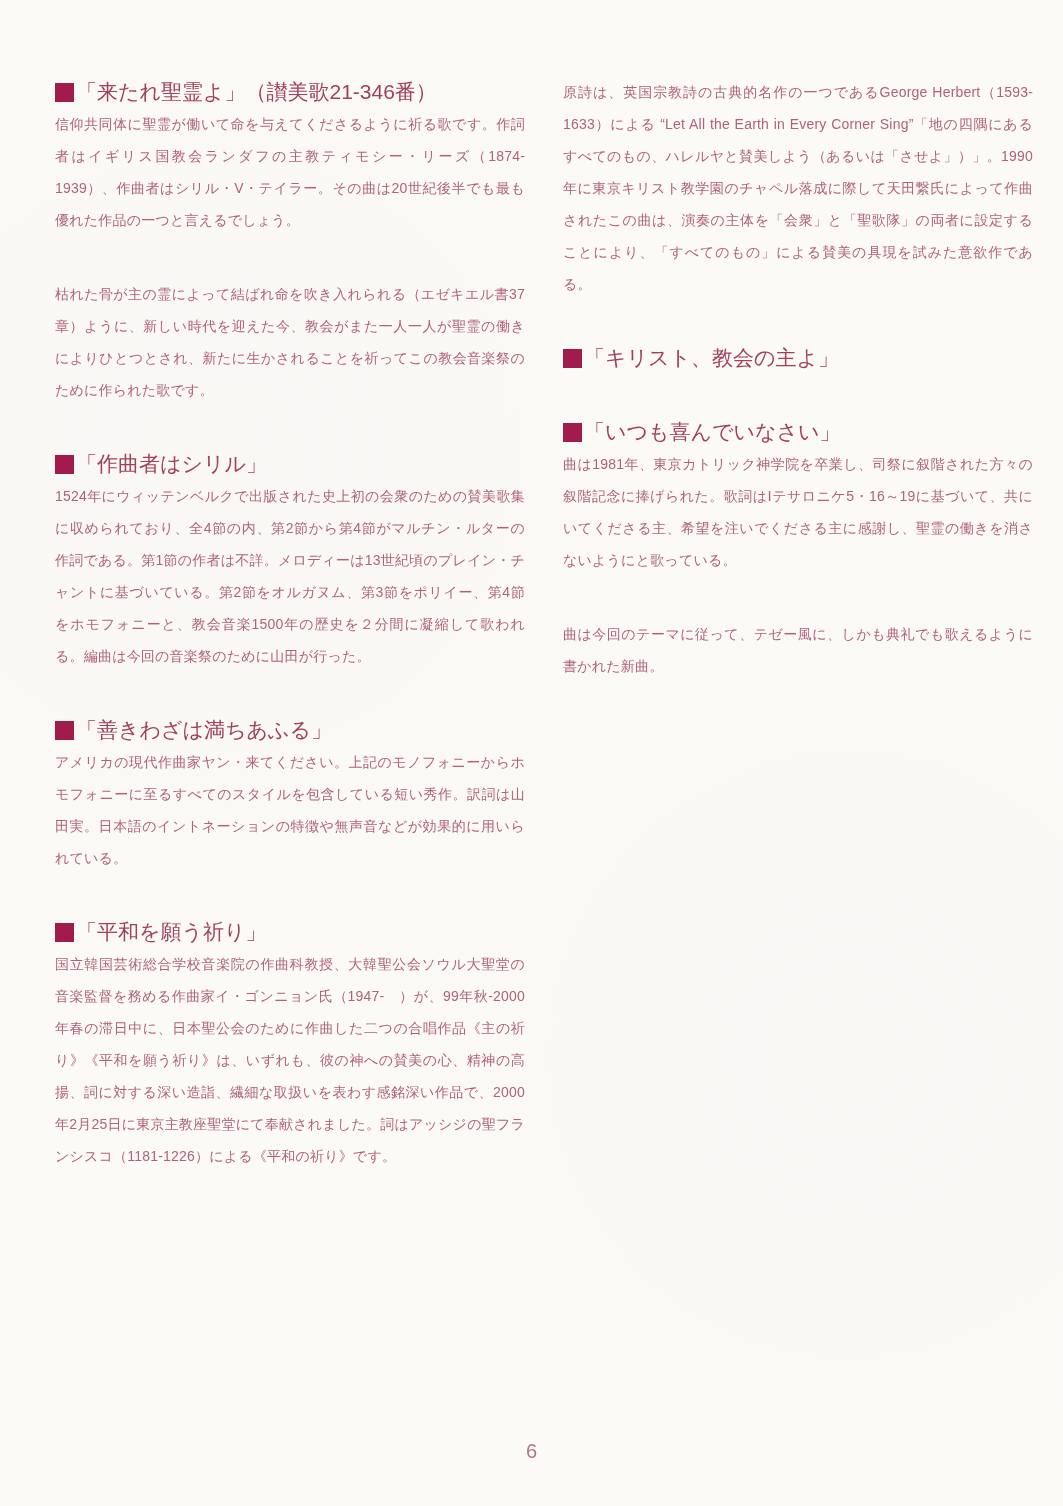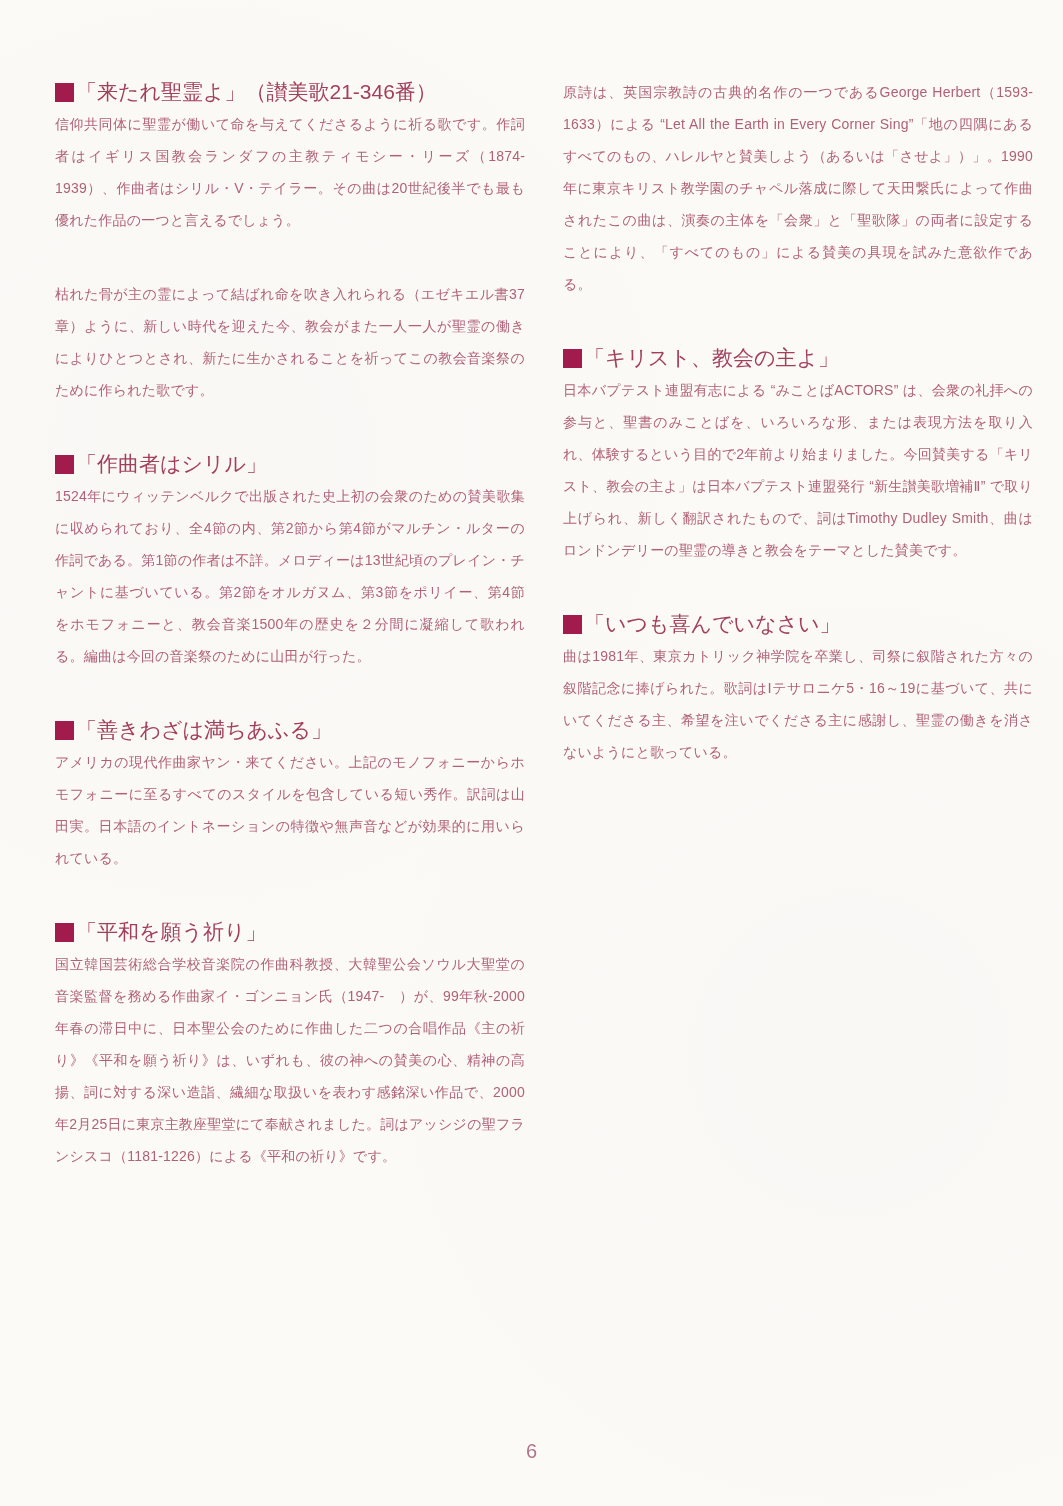--- a/index.html
+++ b/index.html
@@ -115,31 +115,31 @@
     <div class="column" id="col-right">
     <section class="entry">
       <p class="entry-body">原詩は、英国宗教詩の古典的名作の一つであるGeorge Herbert（1593-1633）による “Let All the Earth in Every Corner Sing”「地の四隅にあるすべてのもの、ハレルヤと賛美しよう（あるいは「させよ」）」。1990年に東京キリスト教学園のチャペル落成に際して天田繋氏によって作曲されたこの曲は、演奏の主体を「会衆」と「聖歌隊」の両者に設定することにより、「すべてのもの」による賛美の具現を試みた意欲作である。</p>
     </section>
 
     <section class="entry">
       <h3 class="entry-title">
         <span class="marker"></span>
         <span class="title-text">「キリスト、教会の主よ」</span>
       </h3>
-      <p class="entry-body">日本バプテスト連盟有志による “みことばACTORS” は、会衆の礼拝への参与と、聖書のみことばを、いろいろな形、または表現方法を取り入れ、体験するという目的で2年前より始まりました。今回賛美する「キリスト、教会の主よ」は日本バプテスト連盟発行 “新生讃美歌増補Ⅱ” で取り上げられ、新しく翻訳されたもので、詞はTimothy Dudley Smith、曲はロンドンデリーの聖霊の導きと教会をテーマとした賛美です。</p>
     </section>
 
     <section class="entry">
       <h3 class="entry-title">
         <span class="marker"></span>
         <span class="title-text">「いつも喜んでいなさい」</span>
       </h3>
       <p class="entry-body">曲は1981年、東京カトリック神学院を卒業し、司祭に叙階された方々の叙階記念に捧げられた。歌詞はⅠテサロニケ5・16～19に基づいて、共にいてくださる主、希望を注いでくださる主に感謝し、聖霊の働きを消さないようにと歌っている。</p>
     </section>
 
     <section class="entry">
+      <p class="entry-body">曲は今回のテーマに従って、テゼー風に、しかも典礼でも歌えるように書かれた新曲。</p>
     </section>
   </div>
   </div>
 
   <div class="page-number">6</div>
 
 </div>
 
 </body></html>

